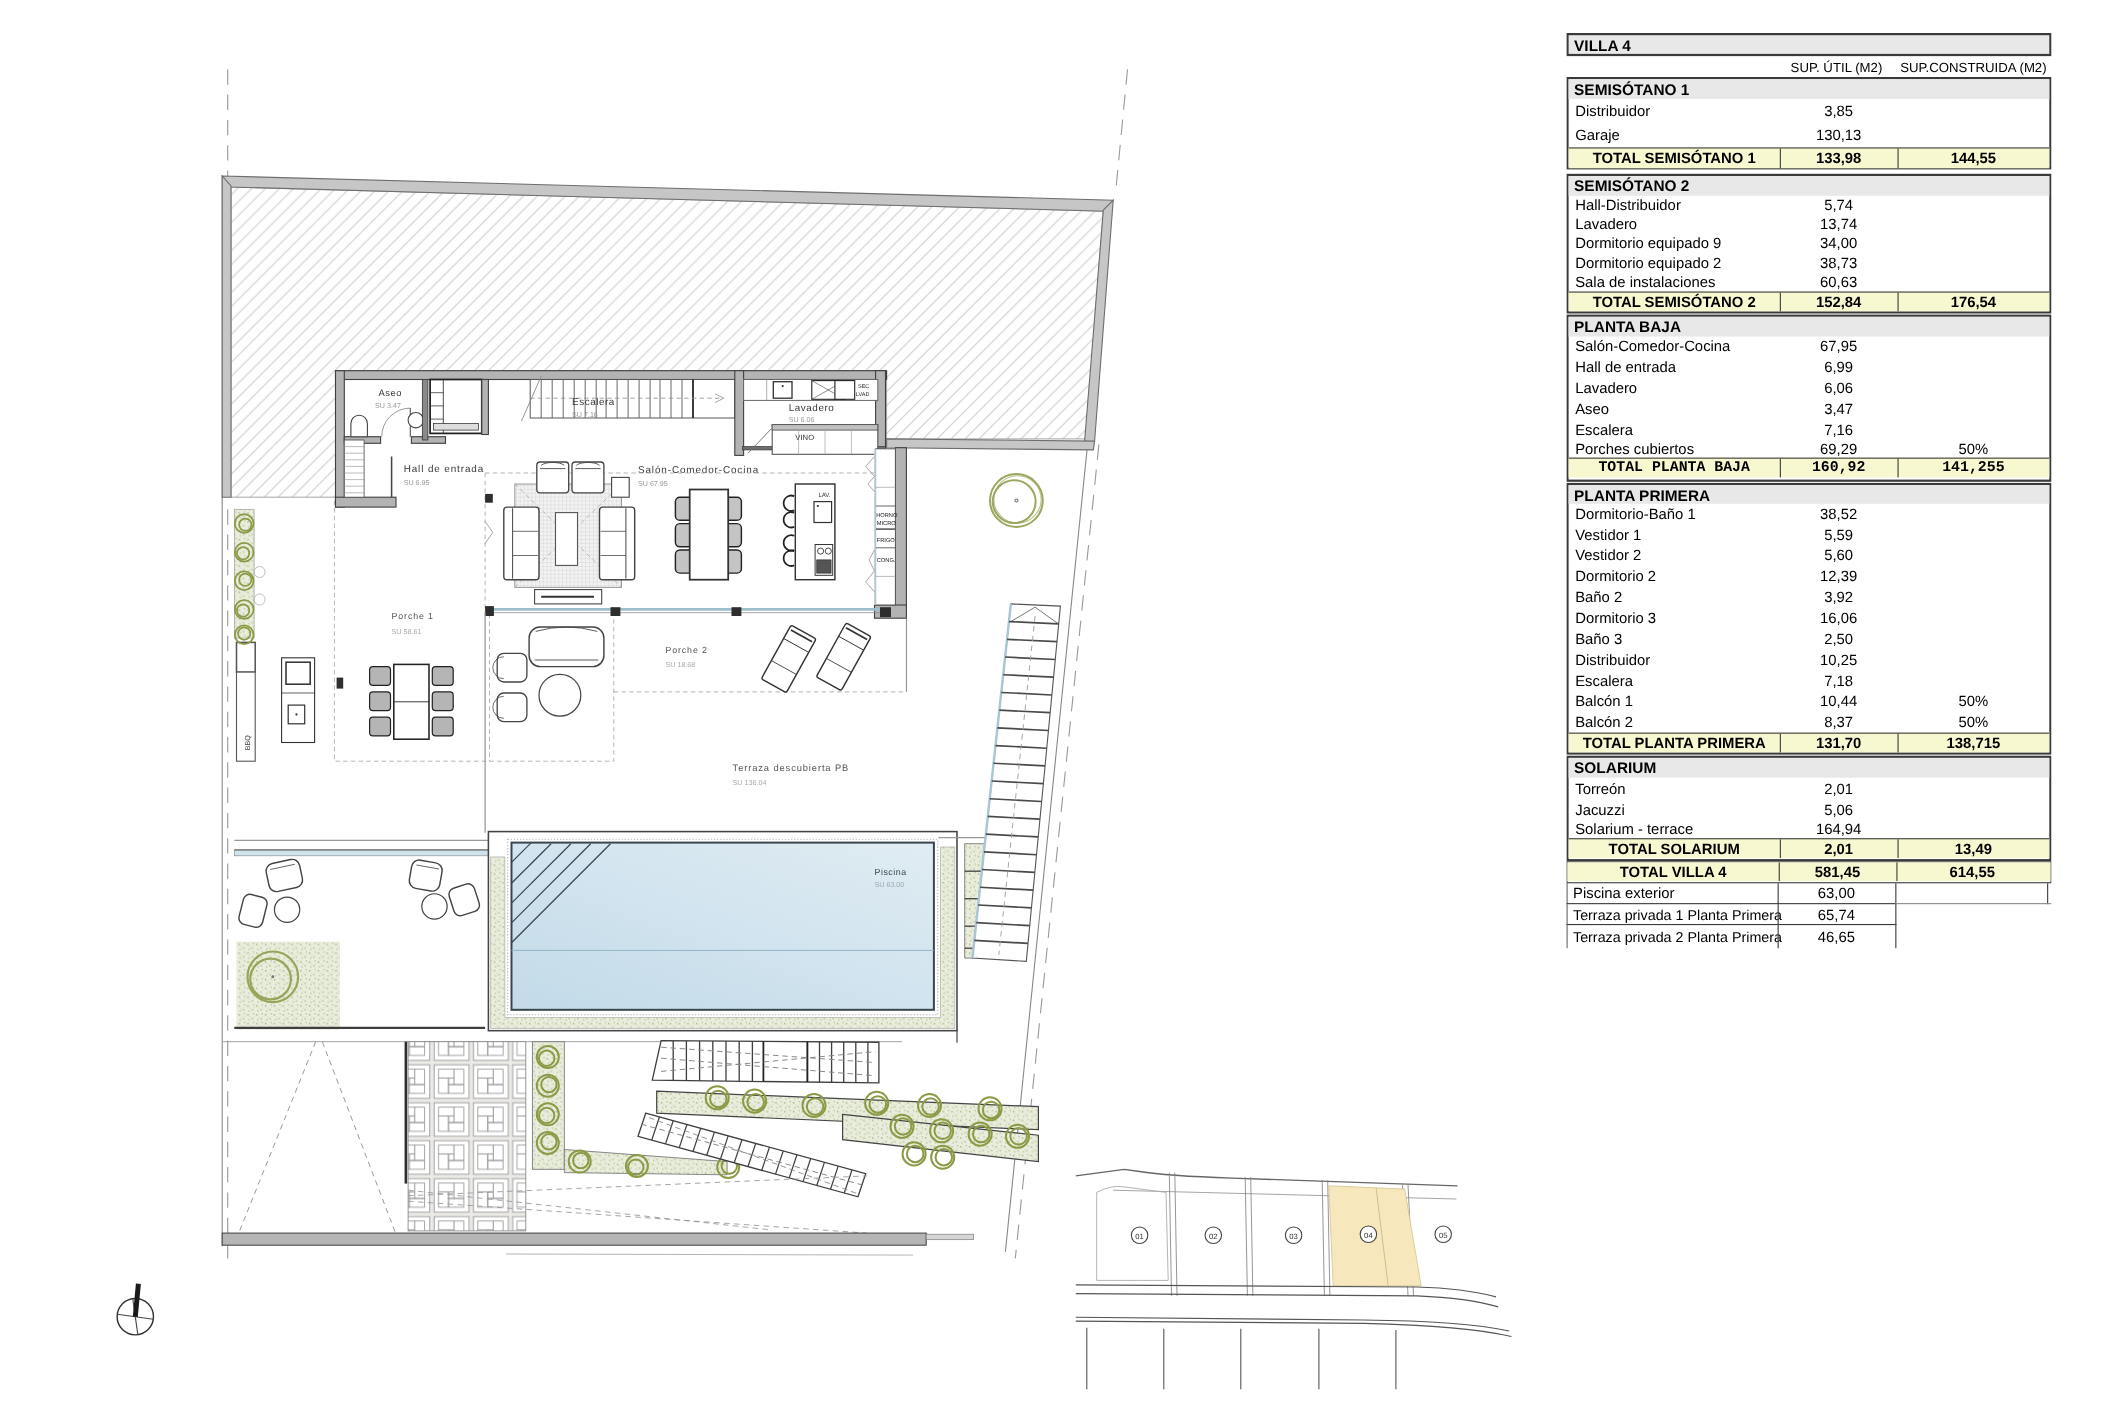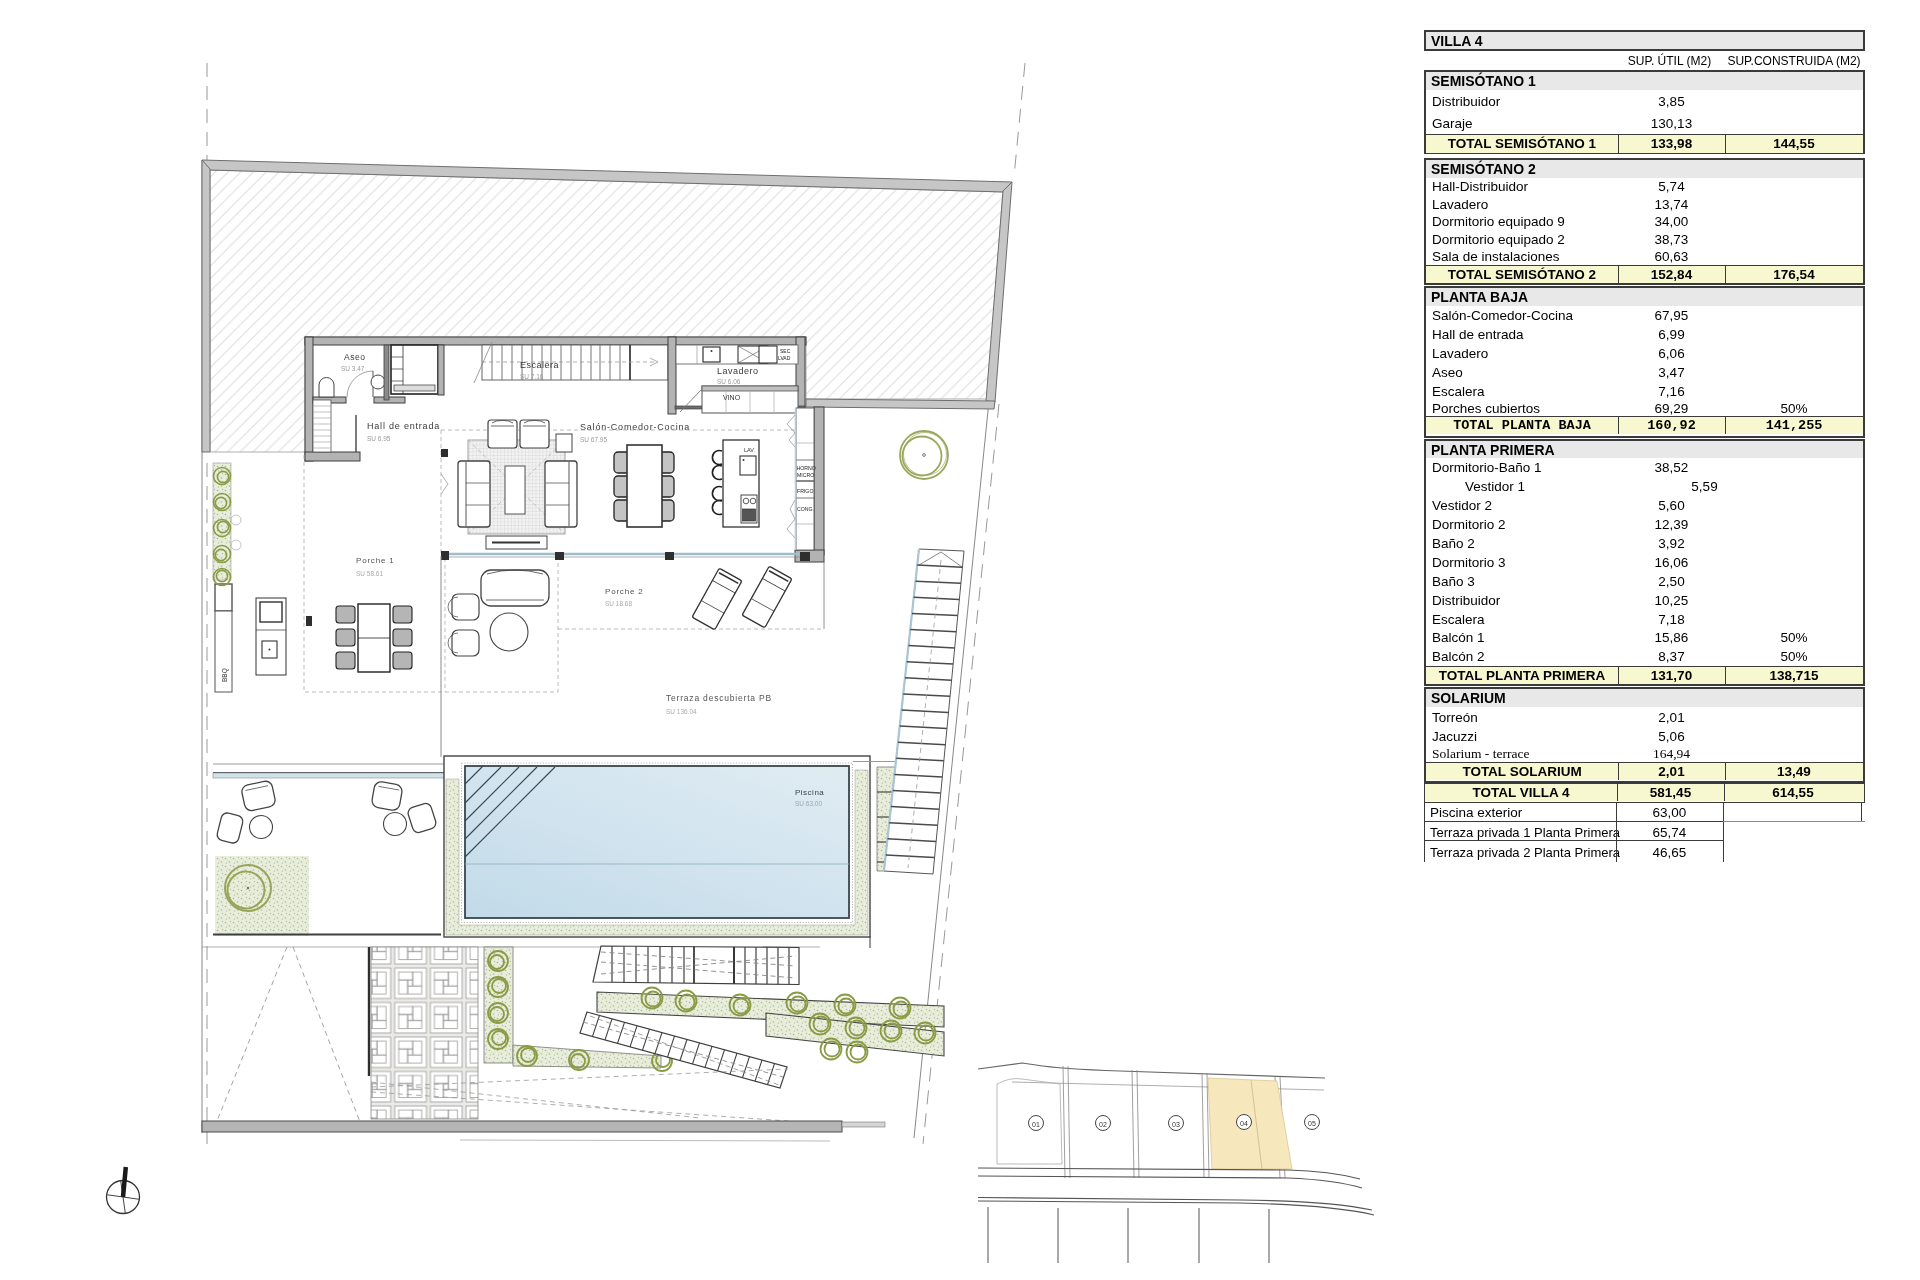--- a/index.html
+++ b/index.html
@@ -809,21 +809,21 @@
           <span class="tc3">141,255</span>
         </div>
   </div>
 
   <div class="sec" style="top:409px;height:247px;">
     <div class="shead" style="height:17px;">PLANTA PRIMERA</div>
     <div class="row" style="height:18.9px;">
           <span class="lab">Dormitorio-Baño 1</span>
           <span class="v1">38,52</span>
         </div>
-    <div class="row" style="height:18.9px;margin-left:33px;">
+    <div class="row" style="height:18.9px;">
           <span class="lab">Vestidor 1</span>
           <span class="v1">5,59</span>
         </div>
     <div class="row" style="height:18.9px;">
           <span class="lab">Vestidor 2</span>
           <span class="v1">5,60</span>
         </div>
     <div class="row" style="height:18.9px;">
           <span class="lab">Dormitorio 2</span>
           <span class="v1">12,39</span>
@@ -843,21 +843,21 @@
     <div class="row" style="height:18.9px;">
           <span class="lab">Distribuidor</span>
           <span class="v1">10,25</span>
         </div>
     <div class="row" style="height:18.9px;">
           <span class="lab">Escalera</span>
           <span class="v1">7,18</span>
         </div>
     <div class="row" style="height:18.9px;">
           <span class="lab">Balcón 1</span>
-          <span class="v1">15,86</span>
+          <span class="v1">10,44</span>
           <span class="v2">50%</span>
         </div>
     <div class="row" style="height:18.9px;">
           <span class="lab">Balcón 2</span>
           <span class="v1">8,37</span>
           <span class="v2">50%</span>
         </div>
     <div class="trow" style="height:18.1px;">
           <span class="tc1">TOTAL PLANTA PRIMERA</span>
           <span class="tc2">131,70</span>
@@ -868,21 +868,21 @@
   <div class="sec" style="top:657px;height:96px;">
     <div class="shead" style="height:18px;">SOLARIUM</div>
     <div class="row" style="height:19.5px;padding-left:13px;">
           <span class="lab">Torreón</span>
           <span class="v1">2,01</span>
         </div>
     <div class="row" style="height:19.5px;">
           <span class="lab">Jacuzzi</span>
           <span class="v1">5,06</span>
         </div>
-    <div class="row" style="height:16px;font-family:Liberation Serif, serif;">
+    <div class="row" style="height:16px;">
           <span class="lab">Solarium - terrace</span>
           <span class="v1">164,94</span>
         </div>
     <div class="trow" style="height:18px;">
           <span class="tc1">TOTAL SOLARIUM</span>
           <span class="tc2">2,01</span>
           <span class="tc3">13,49</span>
         </div>
   </div>
 

